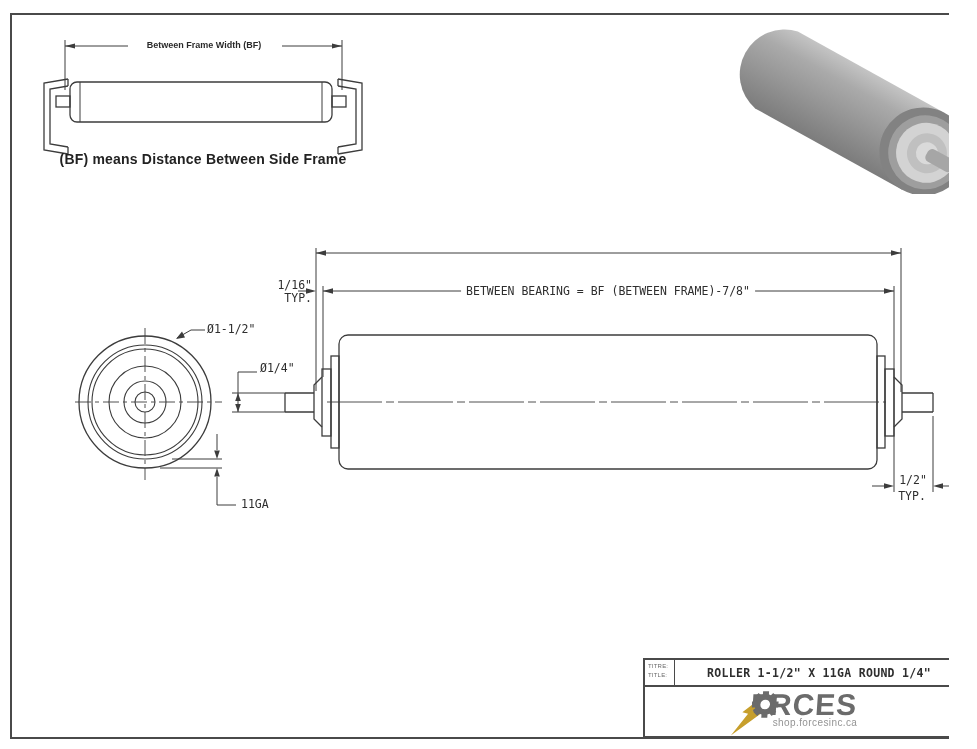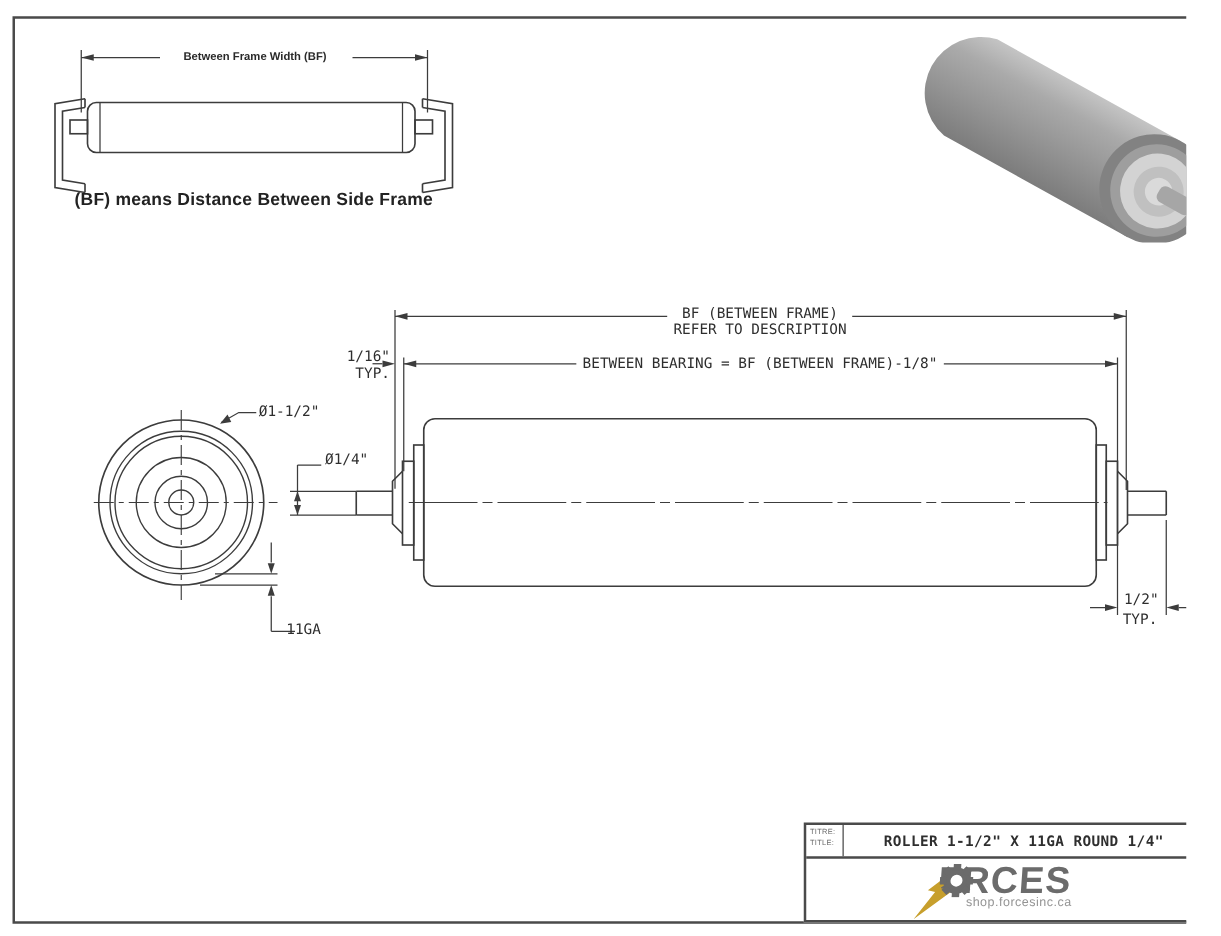--- a/index.html
+++ b/index.html
@@ -163,37 +163,33 @@
         <circle cx="176" cy="0" r="20" fill="#c0c0c0"></circle>
         <circle cx="176" cy="0" r="11" fill="#dadada"></circle>
         <rect x="176" y="-7" width="30" height="14" rx="5" fill="#a6a6a6"></rect>
       </g>
     </g>
   </svg>
 
   <div class="inset-dim">Between Frame Width (BF)</div>
   <div class="inset-cap">(BF) means Distance Between Side Frame</div>
 
-  <div class="cad-text ctr wbg" style="left:608px;top:257px;">
-    <div>BF (BETWEEN FRAME)</div>
-    <div>REFER TO DESCRIPTION</div>
-  </div>
-
-  <div class="cad-text ctr wbg" style="left:608px;top:291px;">BETWEEN BEARING = BF (BETWEEN FRAME)-1/8"</div>
+
+  <div class="cad-text ctr wbg" style="left:608px;top:291px;">BETWEEN BEARING = BF (BETWEEN FRAME)-7/8"</div>
 
   <div class="cad-text gap-label">
     <div>1/16"</div>
     <div>TYP.</div>
   </div>
 
   <div class="cad-text vctr" style="left:207px;top:329px;">Ø1-1/2"</div>
 
   <div class="cad-text vctr" style="left:260px;top:368px;">Ø1/4"</div>
 
-  <div class="cad-text vctr" style="left:229px;top:504px;text-align:right;">11GA</div>
+  <div class="cad-text vctr" style="left:241px;top:504px;text-align:right;">11GA</div>
 
   <div class="cad-text ctr wbg" style="left:913px;top:480px;padding:0 2px;">1/2"</div>
   <div class="cad-text ctr" style="left:912px;top:496px;">TYP.</div>
 
   <div class="titleblock">
     <div class="tb-row1">
       <div class="tb-labels">
         <div>TITRE:</div>
         <div>TITLE:</div>
       </div>

